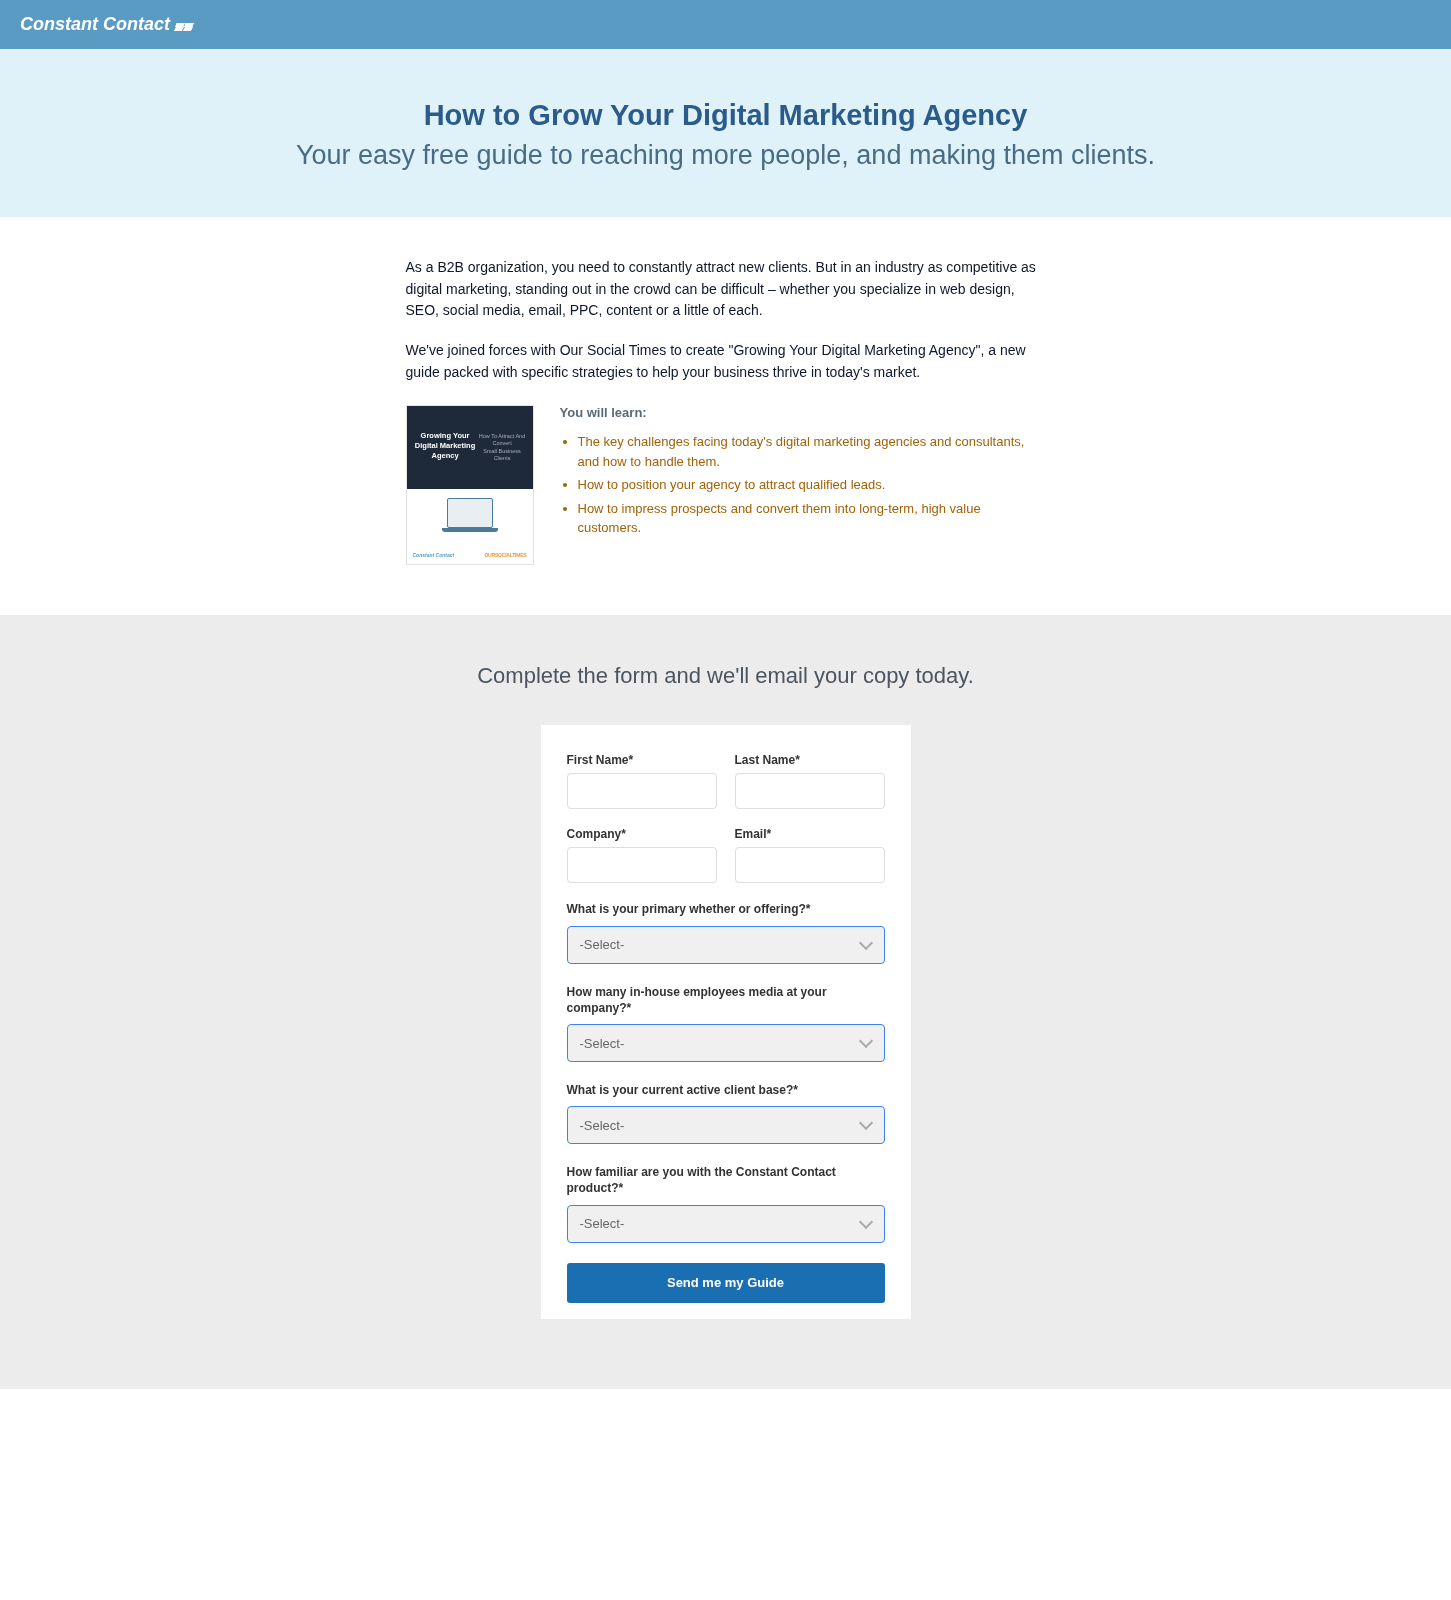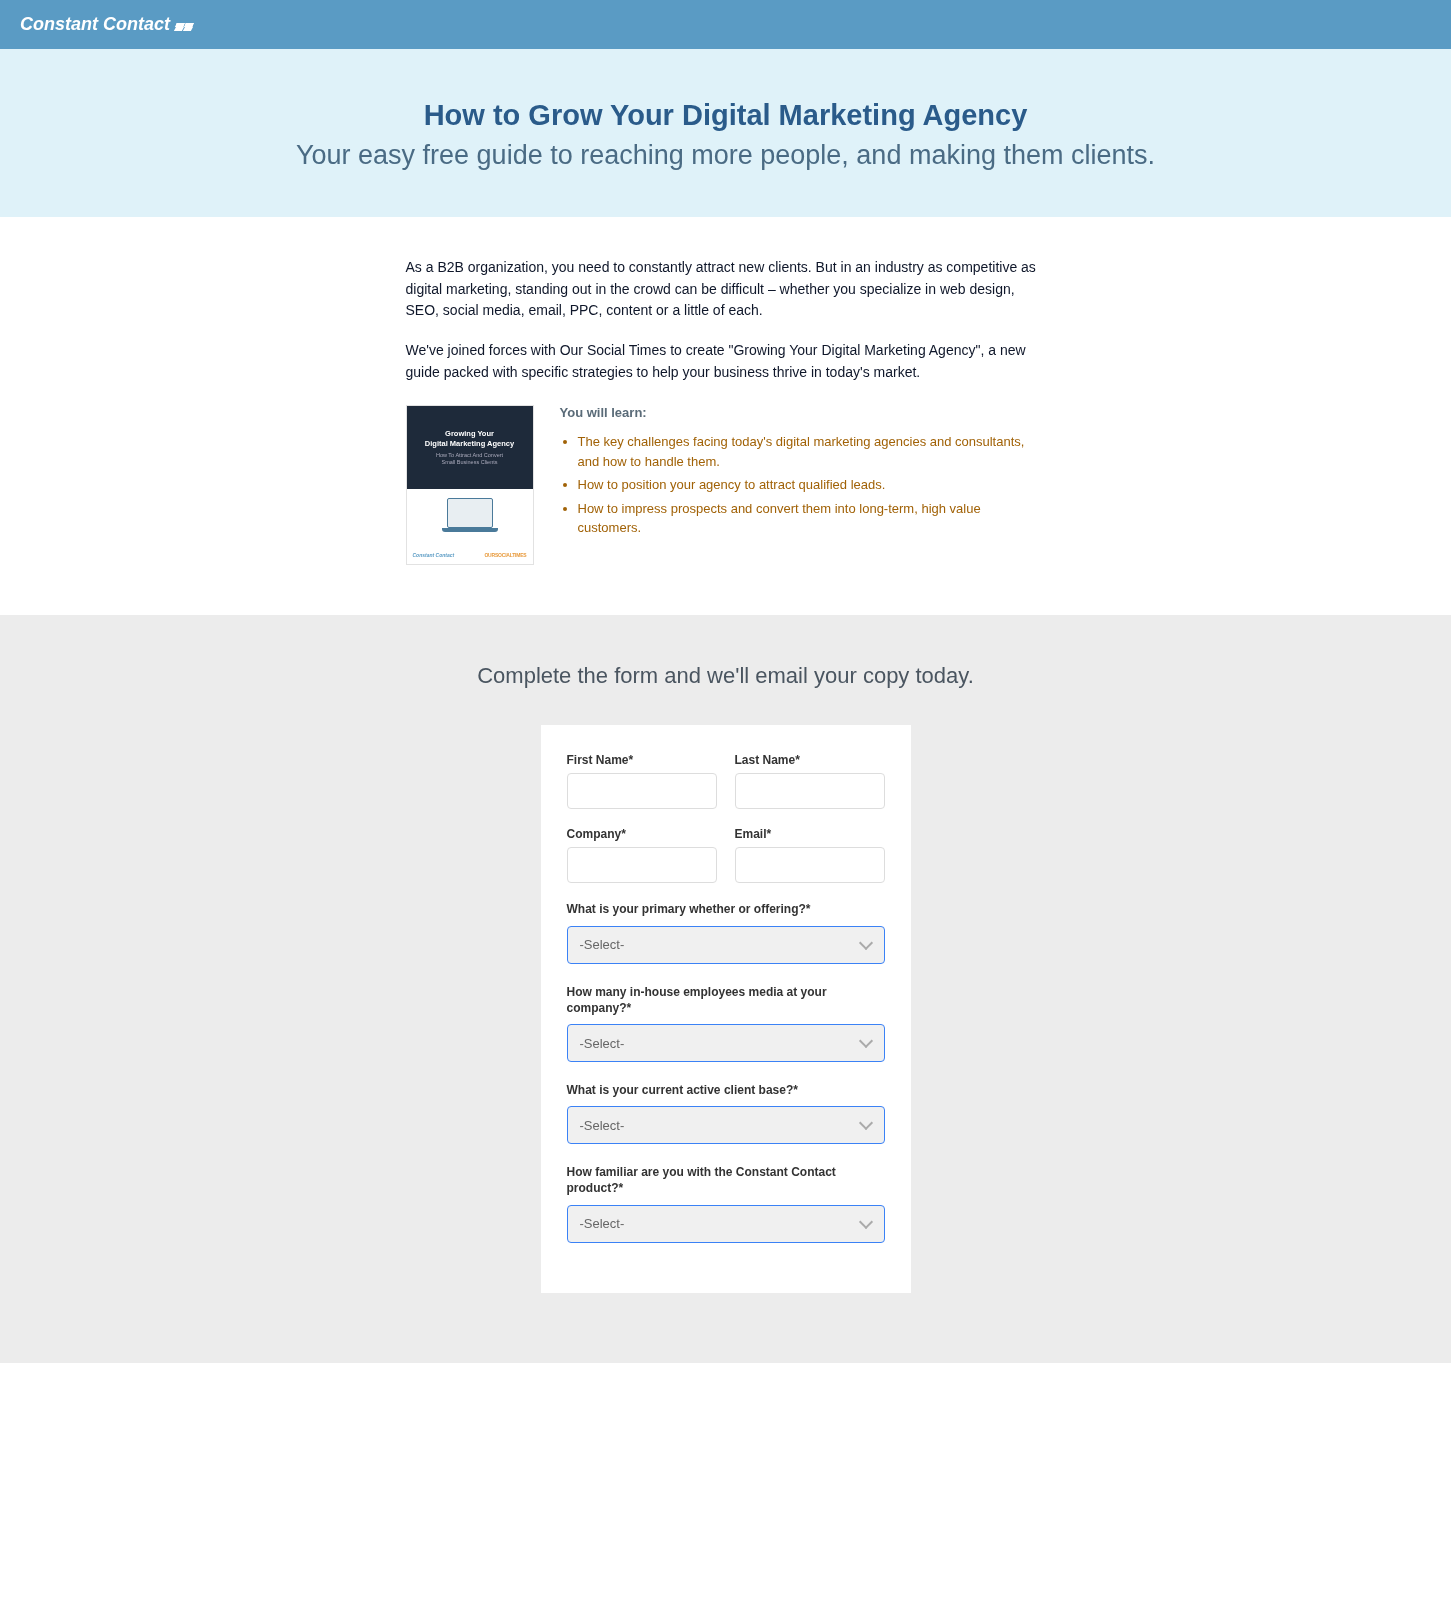--- a/index.html
+++ b/index.html
@@ -74,21 +74,21 @@
       border: 1px solid #e2e2e2;
       flex-shrink: 0;
       background: #fff;
       display: flex;
       flex-direction: column;
     }
     .guide-cover-top {
       background: #1e2a3a;
       flex: 0 0 52%;
       display: flex;
-      flex-direction: column;
+      flex-direction: row;
       justify-content: center;
       align-items: center;
       color: #fff;
       font-size: 7px;
       text-align: center;
       padding: 8px 6px;
       line-height: 1.3;
     }
     .guide-cover-title { font-weight: bold; margin-bottom: 3px; font-size: 7.5px; }
     .guide-cover-sub { font-size: 5.5px; color: #aab; }
@@ -153,21 +153,21 @@
       text-align: center;
       color: #4a5560;
       font-size: 22px;
       font-weight: 300;
       margin-bottom: 36px;
     }
     .form-card {
       background: #fff;
       max-width: 370px;
       margin: 0 auto;
-      padding: 28px 26px 30px;
+      padding: 28px 26px 16px;
     }
     .form-row {
       display: flex;
       gap: 18px;
       margin-bottom: 18px;
     }
     .form-field { flex: 1; }
     .form-field label, .full-label {
       display: block;
       font-size: 12px;
@@ -348,16 +348,17 @@
     <div class="form-group">
       <label class="full-label">How familiar are you with the Constant Contact product?*</label>
       <div class="select-wrap">
         <select>
           <option>-Select-</option>
         </select>
       </div>
     </div>
 
 
+    <button class="submit-btn">Send me my Guide</button>
   </div>
 </section>
 
 <div class="spacer-bottom"></div>
 
 </body></html>

